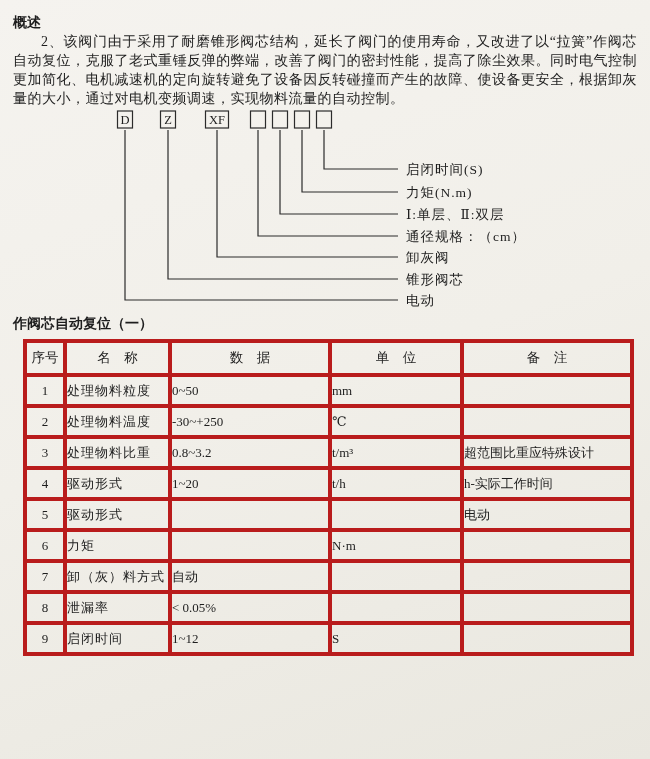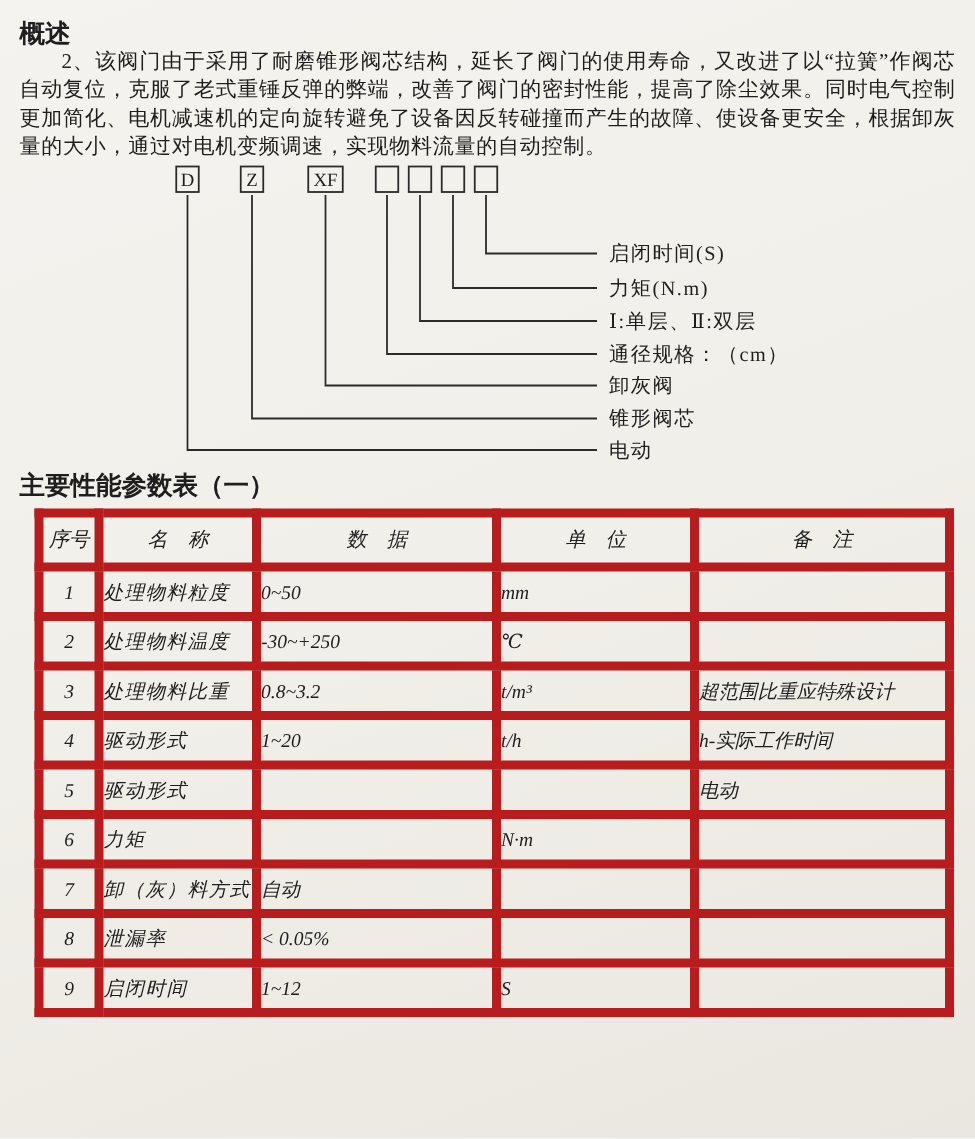--- a/index.html
+++ b/index.html
@@ -6,45 +6,45 @@
   body{
     width:650px;height:759px;
     background:linear-gradient(160deg,#f5f3ef 0%,#f1efe9 50%,#e9e7df 100%);
     font-family:"Liberation Serif","DejaVu Serif",serif;
     color:#1e1e1e;
     overflow:hidden;
   }
   .page{padding:7px 13px 0 13px;}
   .h{
     font-family:"Liberation Sans","DejaVu Sans",sans-serif;
-    font-weight:bold;font-size:17px;line-height:19px;margin:0;
+    font-weight:bold;font-size:14px;line-height:19px;margin:0;
   }
   .h-top{margin-top:6px;}
   p.body-text{
     font-size:14px;line-height:19px;margin:0;
     text-align:justify;text-indent:2em;
     letter-spacing:0.5px;
   }
   svg.diagram{display:block;margin:0;}
   .table-title{margin-top:3px;margin-bottom:6px;}
   table.params{
     border-collapse:collapse;table-layout:fixed;
     margin-left:10px;width:607px;
     font-size:13px;
   }
   table.params col.c0{width:40px;}
   table.params col.c1{width:105px;}
   table.params col.c2{width:160px;}
   table.params col.c3{width:132px;}
   table.params col.c4{width:170px;}
   table.params th,table.params td{
-    border:6px solid #b91c1c;
+    border:4px solid #b91c1c;
     padding:0;
     font-weight:normal;
-    overflow:hidden;white-space:nowrap;font-style:italic;
+    overflow:hidden;white-space:nowrap;
   }
   table.params th{height:30px;text-align:center;font-size:13.5px;}
   table.params td{height:27px;}
   td.center{text-align:center;}
   td.lpad1{padding-left:11px;letter-spacing:1px;}
   td.lpad2{padding-left:14px;}
   table.params{border:1.5px solid #333;}
 </style>
 </head>
 <body>
@@ -76,21 +76,21 @@
       <path d="M 267 22 V 106 H 385" fill="none" stroke="#2b2b2b" stroke-width="1.2"></path>
       <text x="393" y="110.5" font-size="13.5" fill="#1e1e1e" letter-spacing="1">Ⅰ:单层、Ⅱ:双层</text>
       <rect x="281.5" y="3" width="15" height="17" fill="none" stroke="#2b2b2b" stroke-width="1.2"></rect>
       <path d="M 289 22 V 84 H 385" fill="none" stroke="#2b2b2b" stroke-width="1.2"></path>
       <text x="393" y="88.5" font-size="13.5" fill="#1e1e1e" letter-spacing="1">力矩(N.m)</text>
       <rect x="303.5" y="3" width="15" height="17" fill="none" stroke="#2b2b2b" stroke-width="1.2"></rect>
       <path d="M 311 22 V 61 H 385" fill="none" stroke="#2b2b2b" stroke-width="1.2"></path>
       <text x="393" y="65.5" font-size="13.5" fill="#1e1e1e" letter-spacing="1">启闭时间(S)</text>
     </svg>
 
-  <div class="h table-title">主要性能参数表（一）</div>
+  <div class="h table-title">作阀芯自动复位（一）</div>
 
   <table class="params" id="params-table">
     <colgroup>
       <col class="c0">
         <col class="c1">
         <col class="c2">
         <col class="c3">
         <col class="c4">
     </colgroup>
     <thead>

